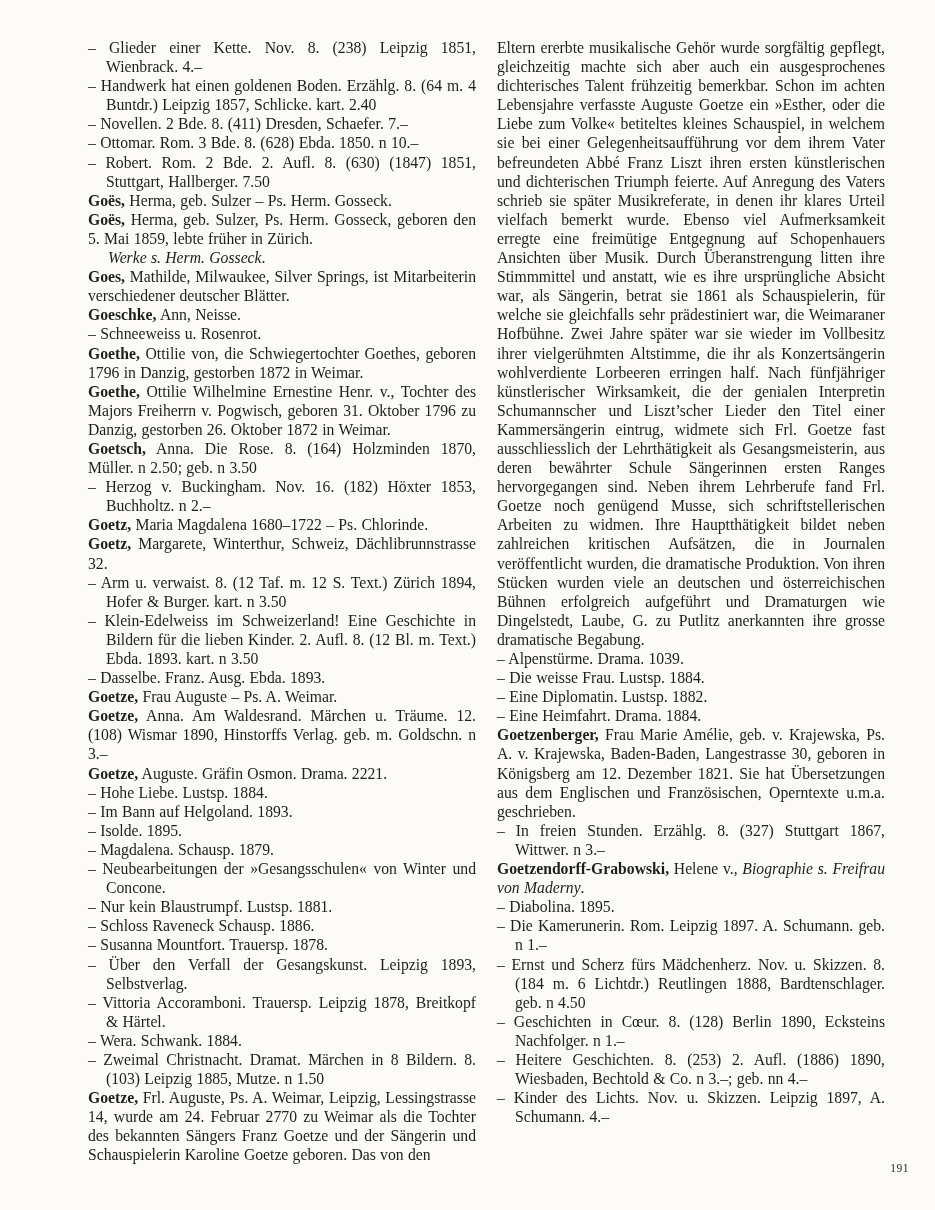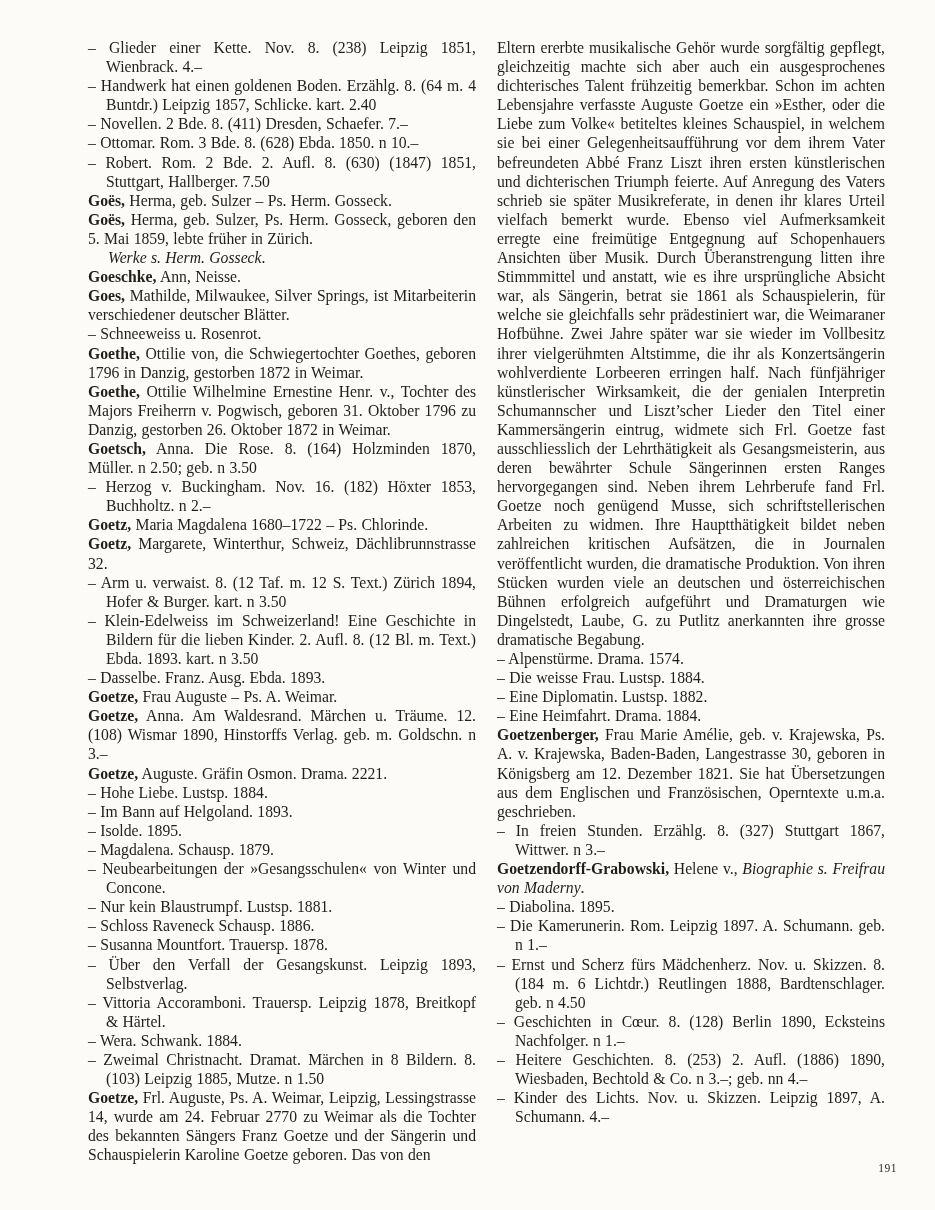--- a/index.html
+++ b/index.html
@@ -40,43 +40,43 @@
   .flush{
     text-indent:0;
   }
   .indent{
     text-indent:20px;
   }
   .b{font-weight:700;}
   .i{font-style:italic;}
   .pagenum{
     position:absolute;
-    right:38px;
+    right:26px;
     top:1162px;
     font-size:11.5px;
     letter-spacing:0.5px;
     color:#2a2620;
   }
 </style>
 </head>
 <body>
 
 <div class="page">
   <div class="columns">
     <div class="col" id="col-left">
         <p class="para hang"><span>– Glieder einer Kette. Nov. 8. (238) Leipzig 1851, Wienbrack. 4.–</span></p>
         <p class="para hang"><span>– Handwerk hat einen goldenen Boden. Erzählg. 8. (64 m. 4 Buntdr.) Leipzig 1857, Schlicke. kart. 2.40</span></p>
         <p class="para hang"><span>– Novellen. 2 Bde. 8. (411) Dresden, Schaefer. 7.–</span></p>
         <p class="para hang"><span>– Ottomar. Rom. 3 Bde. 8. (628) Ebda. 1850. n 10.–</span></p>
         <p class="para hang"><span>– Robert. Rom. 2 Bde. 2. Aufl. 8. (630) (1847) 1851, Stuttgart, Hallberger. 7.50</span></p>
         <p class="para flush"><span class="b">Goës,</span><span> Herma, geb. Sulzer – Ps. Herm. Gosseck.</span></p>
         <p class="para flush"><span class="b">Goës,</span><span> Herma, geb. Sulzer, Ps. Herm. Gosseck, geboren den 5. Mai 1859, lebte früher in Zürich.</span></p>
         <p class="para indent"><span class="i">Werke s. Herm. Gosseck</span><span>.</span></p>
+        <p class="para flush"><span class="b">Goes,</span><span> Mathilde, Milwaukee, Silver Springs, ist Mitarbeiterin verschiedener deutscher Blätter.</span></p>
         <p class="para flush"><span class="b">Goeschke,</span><span> Ann, Neisse.</span></p>
-        <p class="para flush"><span class="b">Goes,</span><span> Mathilde, Milwaukee, Silver Springs, ist Mitarbeiterin verschiedener deutscher Blätter.</span></p>
         <p class="para hang"><span>– Schneeweiss u. Rosenrot.</span></p>
         <p class="para flush"><span class="b">Goethe,</span><span> Ottilie von, die Schwiegertochter Goethes, geboren 1796 in Danzig, gestorben 1872 in Weimar.</span></p>
         <p class="para flush"><span class="b">Goethe,</span><span> Ottilie Wilhelmine Ernestine Henr. v., Tochter des Majors Freiherrn v. Pogwisch, geboren 31. Oktober 1796 zu Danzig, gestorben 26. Oktober 1872 in Weimar.</span></p>
         <p class="para flush"><span class="b">Goetsch,</span><span> Anna. Die Rose. 8. (164) Holzminden 1870, Müller. n 2.50; geb. n 3.50</span></p>
         <p class="para hang"><span>– Herzog v. Buckingham. Nov. 16. (182) Höxter 1853, Buchholtz. n 2.–</span></p>
         <p class="para flush"><span class="b">Goetz,</span><span> Maria Magdalena 1680–1722 – Ps. Chlorinde.</span></p>
         <p class="para flush"><span class="b">Goetz,</span><span> Margarete, Winterthur, Schweiz, Dächlibrunnstrasse 32.</span></p>
         <p class="para hang"><span>– Arm u. verwaist. 8. (12 Taf. m. 12 S. Text.) Zürich 1894, Hofer &amp; Burger. kart. n 3.50</span></p>
         <p class="para hang"><span>– Klein-Edelweiss im Schweizerland! Eine Geschichte in Bildern für die lieben Kinder. 2. Aufl. 8. (12 Bl. m. Text.) Ebda. 1893. kart. n 3.50</span></p>
         <p class="para hang"><span>– Dasselbe. Franz. Ausg. Ebda. 1893.</span></p>
@@ -92,21 +92,21 @@
         <p class="para hang"><span>– Schloss Raveneck Schausp. 1886.</span></p>
         <p class="para hang"><span>– Susanna Mountfort. Trauersp. 1878.</span></p>
         <p class="para hang"><span>– Über den Verfall der Gesangskunst. Leipzig 1893, Selbstverlag.</span></p>
         <p class="para hang"><span>– Vittoria Accoramboni. Trauersp. Leipzig 1878, Breitkopf &amp; Härtel.</span></p>
         <p class="para hang"><span>– Wera. Schwank. 1884.</span></p>
         <p class="para hang"><span>– Zweimal Christnacht. Dramat. Märchen in 8 Bildern. 8. (103) Leipzig 1885, Mutze. n 1.50</span></p>
         <p class="para flush"><span class="b">Goetze,</span><span> Frl. Auguste, Ps. A. Weimar, Leipzig, Lessingstrasse 14, wurde am 24. Februar 2770 zu Weimar als die Tochter des bekannten Sängers Franz Goetze und der Sängerin und Schauspielerin Karoline Goetze geboren. Das von den</span></p>
       </div>
     <div class="col" id="col-right">
         <p class="para flush"><span>Eltern ererbte musikalische Gehör wurde sorgfältig gepflegt, gleichzeitig machte sich aber auch ein ausgesprochenes dichterisches Talent frühzeitig bemerkbar. Schon im achten Lebensjahre verfasste Auguste Goetze ein »Esther, oder die Liebe zum Volke« betiteltes kleines Schauspiel, in welchem sie bei einer Gelegenheitsaufführung vor dem ihrem Vater befreundeten Abbé Franz Liszt ihren ersten künstlerischen und dichterischen Triumph feierte. Auf Anregung des Vaters schrieb sie später Musikreferate, in denen ihr klares Urteil vielfach bemerkt wurde. Ebenso viel Aufmerksamkeit erregte eine freimütige Entgegnung auf Schopenhauers Ansichten über Musik. Durch Überanstrengung litten ihre Stimmmittel und anstatt, wie es ihre ursprüngliche Absicht war, als Sängerin, betrat sie 1861 als Schauspielerin, für welche sie gleichfalls sehr prädestiniert war, die Weimaraner Hofbühne. Zwei Jahre später war sie wieder im Vollbesitz ihrer vielgerühmten Altstimme, die ihr als Konzertsängerin wohlverdiente Lorbeeren erringen half. Nach fünfjähriger künstlerischer Wirksamkeit, die der genialen Interpretin Schumannscher und Liszt’scher Lieder den Titel einer Kammersängerin eintrug, widmete sich Frl. Goetze fast ausschliesslich der Lehrthätigkeit als Gesangsmeisterin, aus deren bewährter Schule Sängerinnen ersten Ranges hervorgegangen sind. Neben ihrem Lehrberufe fand Frl. Goetze noch genügend Musse, sich schriftstellerischen Arbeiten zu widmen. Ihre Hauptthätigkeit bildet neben zahlreichen kritischen Aufsätzen, die in Journalen veröffentlicht wurden, die dramatische Produktion. Von ihren Stücken wurden viele an deutschen und österreichischen Bühnen erfolgreich aufgeführt und Dramaturgen wie Dingelstedt, Laube, G. zu Putlitz anerkannten ihre grosse dramatische Begabung.</span></p>
-        <p class="para hang"><span>– Alpenstürme. Drama. 1574.</span></p>
+        <p class="para hang"><span>– Alpenstürme. Drama. 1039.</span></p>
         <p class="para hang"><span>– Die weisse Frau. Lustsp. 1884.</span></p>
         <p class="para hang"><span>– Eine Diplomatin. Lustsp. 1882.</span></p>
         <p class="para hang"><span>– Eine Heimfahrt. Drama. 1884.</span></p>
         <p class="para flush"><span class="b">Goetzenberger,</span><span> Frau Marie Amélie, geb. v. Krajewska, Ps. A. v. Krajewska, Baden-Baden, Langestrasse 30, geboren in Königsberg am 12. Dezember 1821. Sie hat Übersetzungen aus dem Englischen und Französischen, Operntexte u.m.a. geschrieben.</span></p>
         <p class="para hang"><span>– In freien Stunden. Erzählg. 8. (327) Stuttgart 1867, Wittwer. n 3.–</span></p>
         <p class="para flush"><span class="b">Goetzendorff-Grabowski,</span><span> Helene v., </span><span class="i">Biographie s. Freifrau von Maderny</span><span>.</span></p>
         <p class="para hang"><span>– Diabolina. 1895.</span></p>
         <p class="para hang"><span>– Die Kamerunerin. Rom. Leipzig 1897. A. Schumann. geb. n 1.–</span></p>
         <p class="para hang"><span>– Ernst und Scherz fürs Mädchenherz. Nov. u. Skizzen. 8. (184 m. 6 Lichtdr.) Reutlingen 1888, Bardtenschlager. geb. n 4.50</span></p>
         <p class="para hang"><span>– Geschichten in Cœur. 8. (128) Berlin 1890, Ecksteins Nachfolger. n 1.–</span></p>

